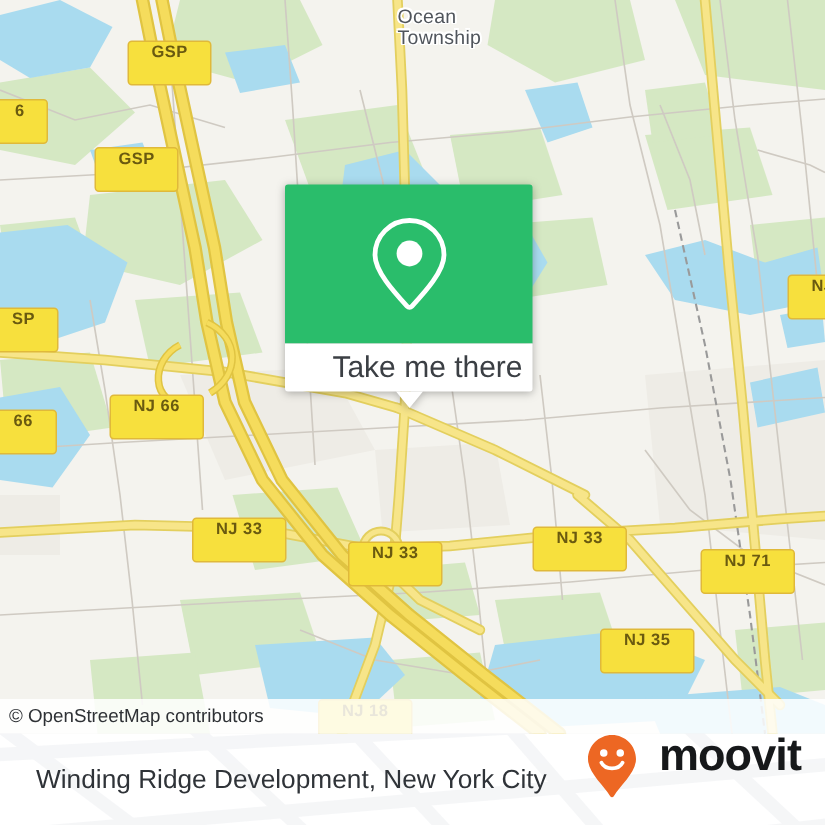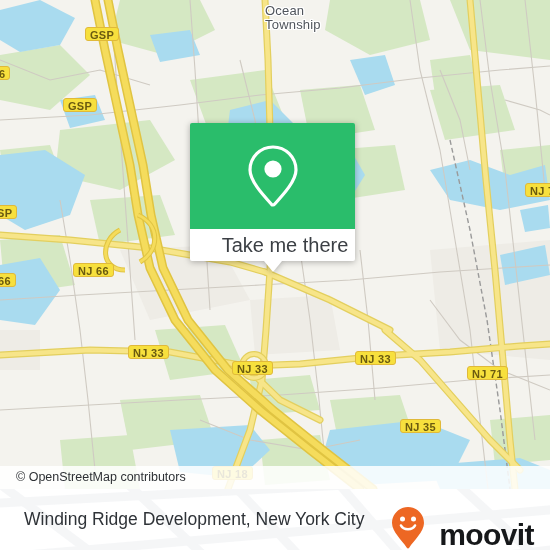--- a/index.html
+++ b/index.html
@@ -58,40 +58,40 @@
     position: absolute;
     box-sizing: border-box;
     background: #f7e03d;
     border: 1.4px solid #e0b93a;
     border-radius: 3px;
     color: #6a5a10;
     font-family: "Liberation Sans", sans-serif;
     font-size: 11px;
     font-weight: bold;
     line-height: 15px;
-    height: 14px;
-    padding: 0 4px;
+    height: 30px;
+    padding: 0 15px;
     text-align: left;
     white-space: nowrap;
     letter-spacing: .3px;
   }
 
   
   #attribution {
     position: absolute;
     left: 0;
     top: 466px;
     width: 550px;
     height: 23px;
     background: rgba(255,255,255,0.85);
     color: #2e3135;
     font-family: "Liberation Sans", sans-serif;
     font-size: 12.5px;
     line-height: 23px;
-    padding-left: 16px;
+    padding-left: 6px;
     box-sizing: border-box;
     white-space: nowrap;
   }
 
   
   #popup {
     position: absolute;
     left: 190px;
     top: 123px;
     width: 165px;
@@ -162,21 +162,21 @@
     font-family: "Liberation Sans", sans-serif;
     font-size: 17.5px;
     white-space: nowrap;
   }
   #brand {
     position: absolute;
     right: 16px;
     top: 0;
     height: 61px;
     display: flex;
-    align-items: flex-end;
+    align-items: flex-start;
     gap: 14px;
   }
   #brand-word {
     color: #16181a;
     font-family: "Liberation Sans", sans-serif;
     font-size: 30px;
     font-weight: bold;
     letter-spacing: -.6px;
     line-height: 30px;
   }

